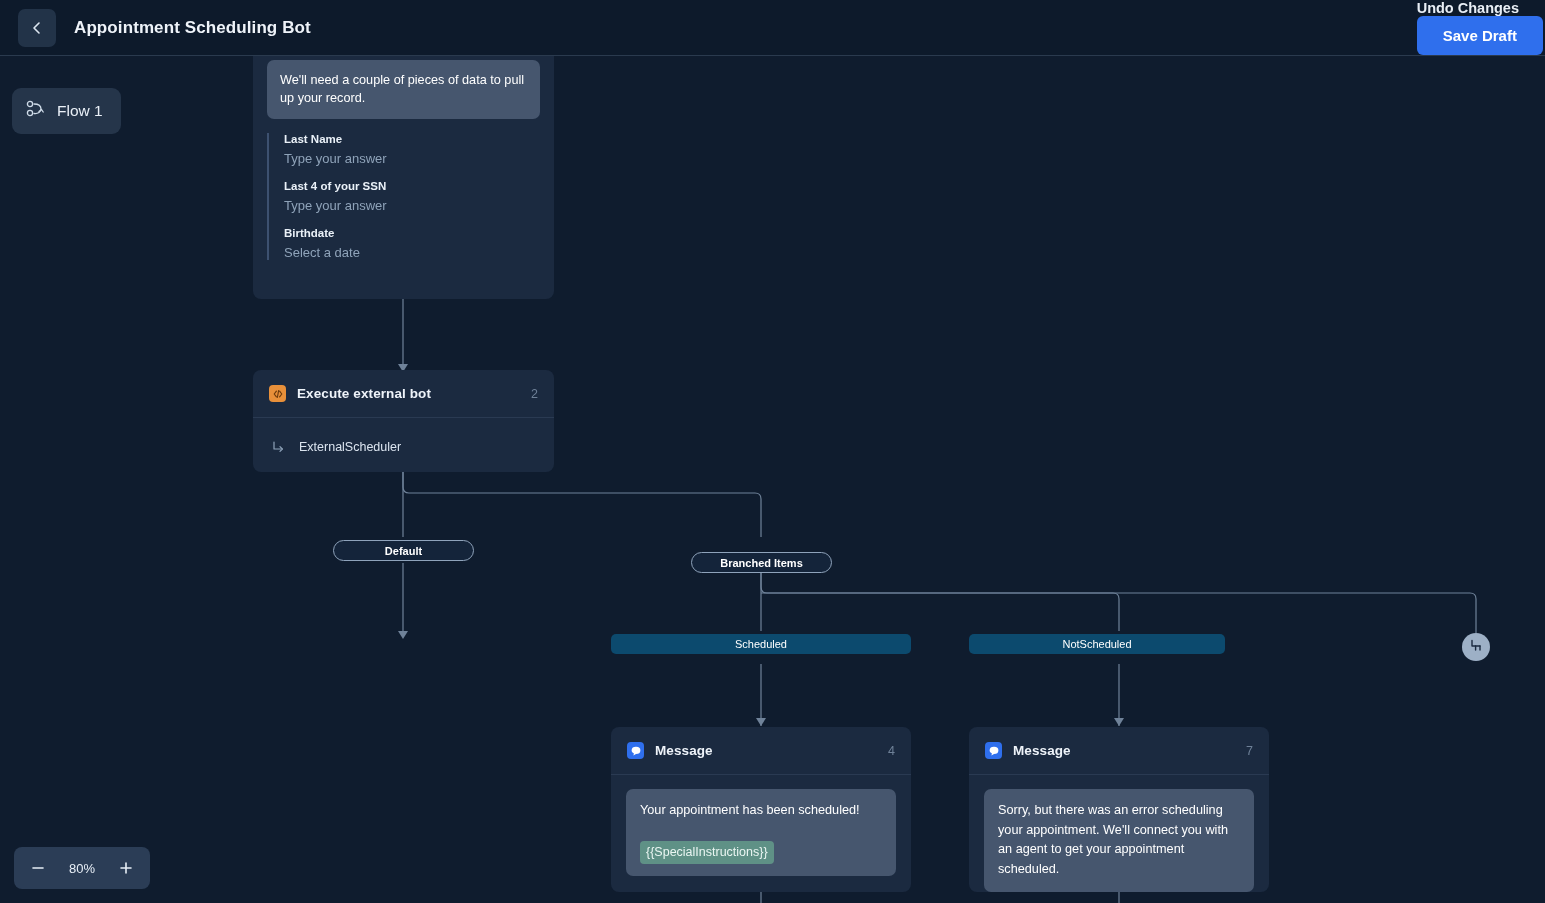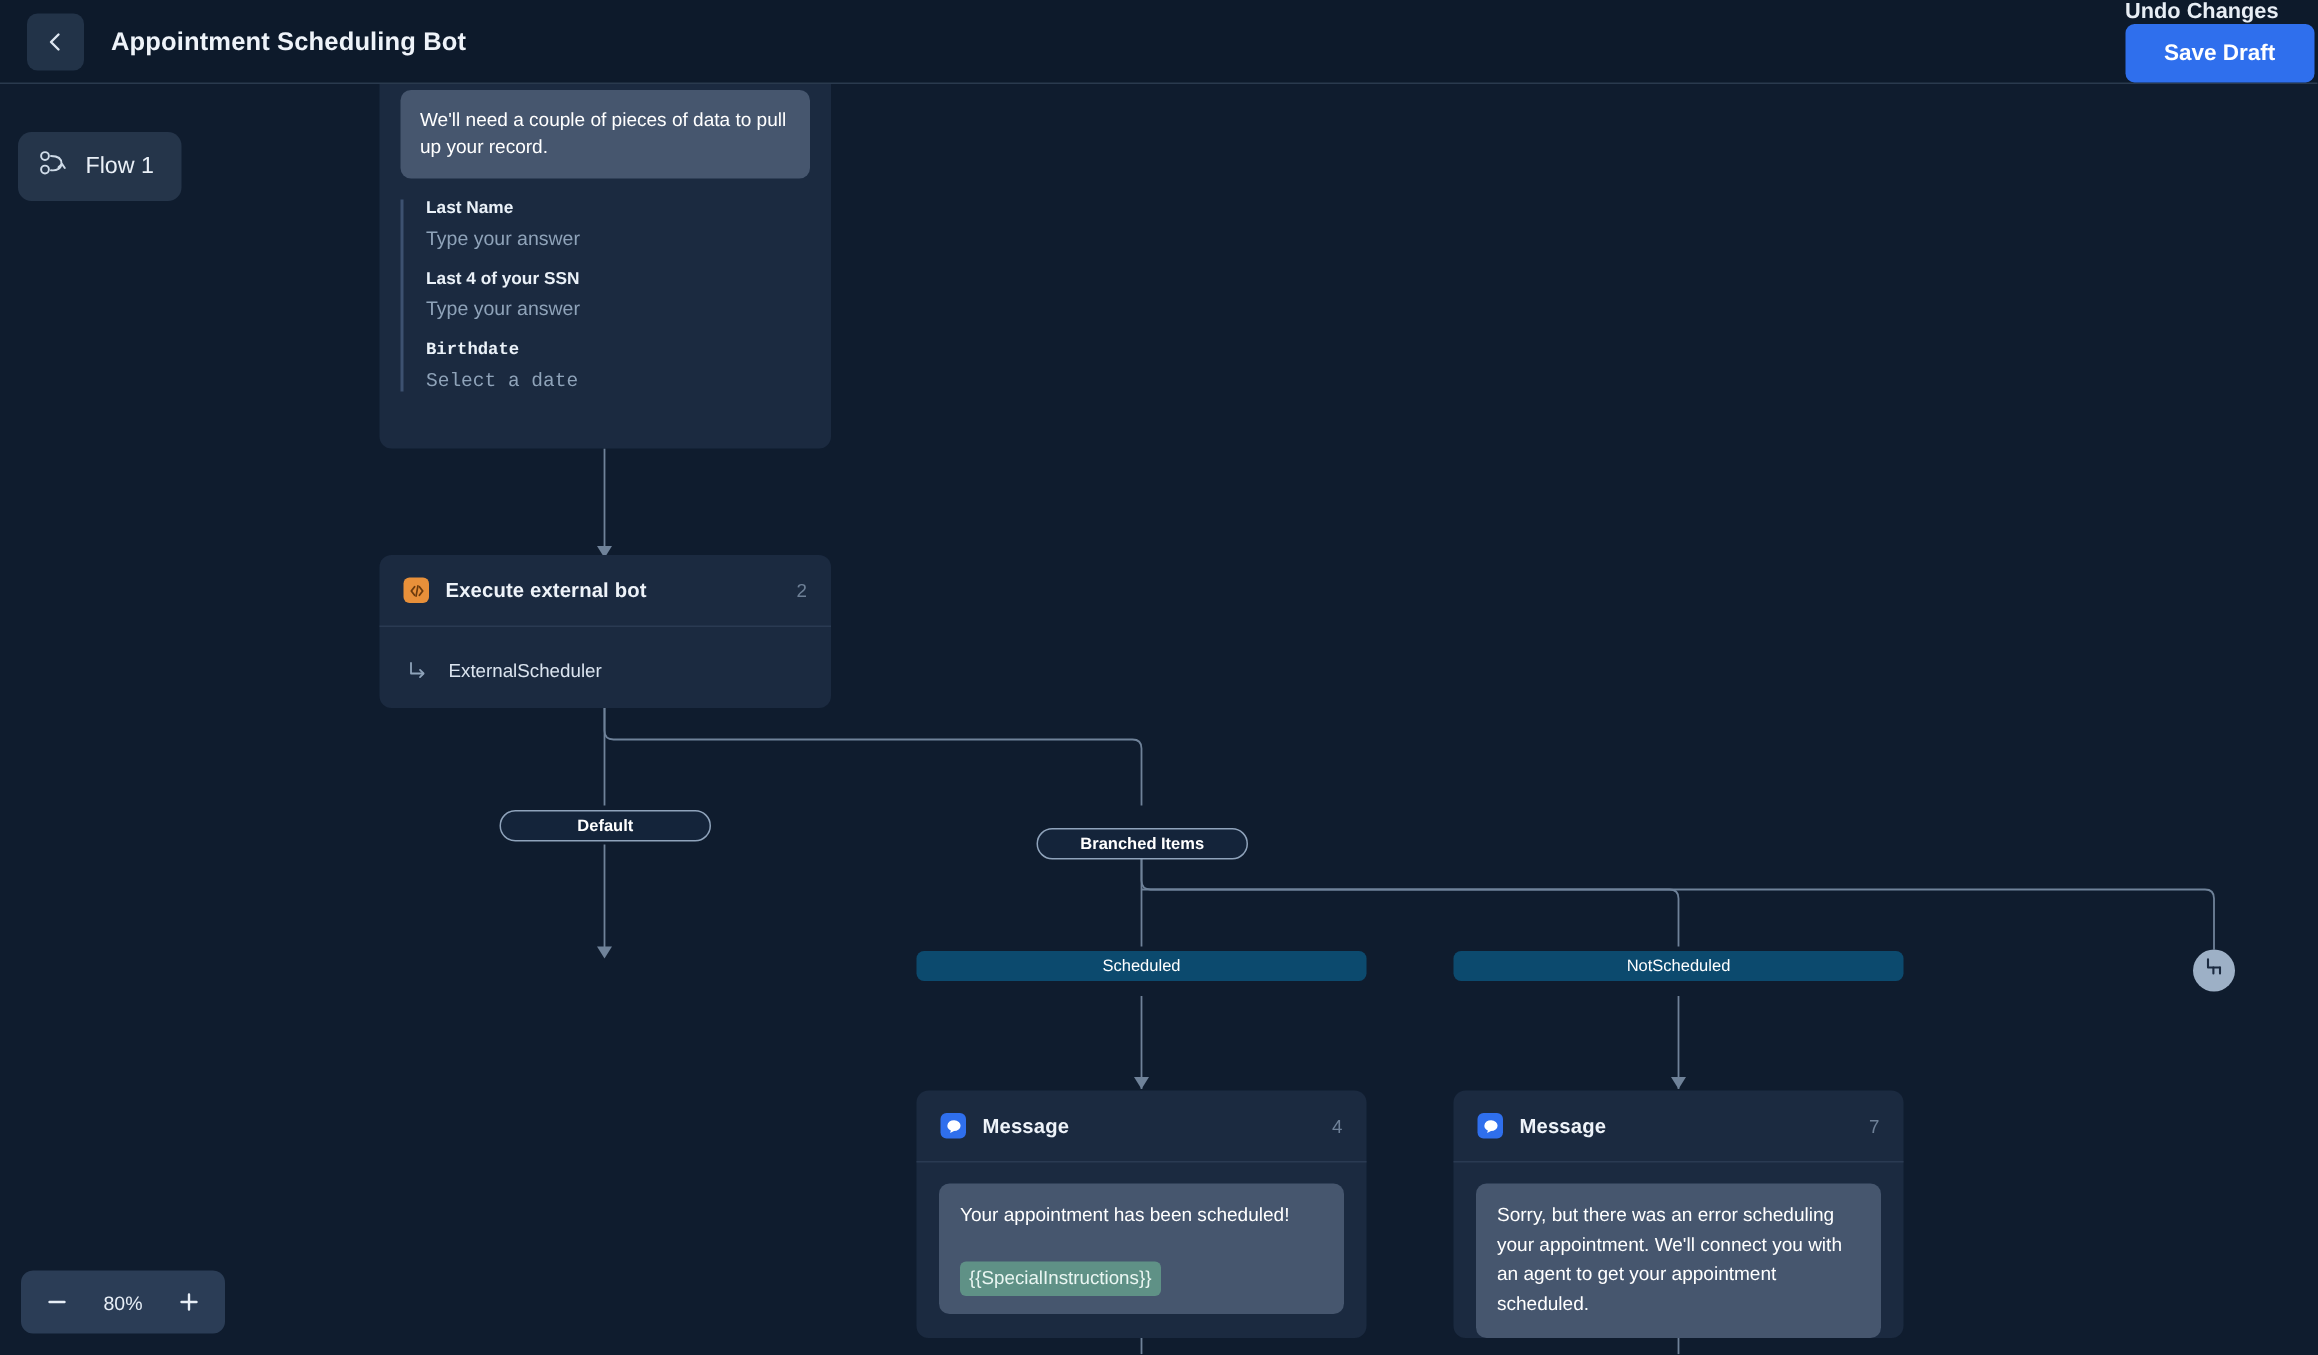--- a/index.html
+++ b/index.html
@@ -101,21 +101,21 @@
 
   
   .form-node { padding: 4px 14px 18px 14px; }
   .bubble {
     background: #46566e; border-radius: 7px;
     padding: 11px 13px;
     font-size: 12.7px; line-height: 1.45; color: #ffffff;
   }
   .fields { margin-top: 14px; padding-left: 15px; border-left: 2px solid #3d5170; }
   .field { margin-bottom: 14px; }
-  .field:last-child { margin-bottom: 0; font-family: Liberation Mono, monospace; }
+  .field:last-child { margin-bottom: 0; }
   .field-label { font-size: 11.5px; font-weight: bold; color: #eaf1f8; margin-bottom: 6px; }
   .field-ph { font-size: 13px; color: #8fa3b9; }
 
   
   .msg-body { padding: 14px 15px 18px 15px; }
   .msg-bubble {
     background: #46566e; border-radius: 7px;
     padding: 12px 14px;
     font-size: 12.7px; line-height: 1.55; color: #ffffff;
   }
@@ -267,21 +267,21 @@
     </div>
   </div>
 
   <div class="pill" style="left:333px; top:484px; width:141px;">Default</div>
 
   <div class="pill" style="left:691px; top:496px; width:141px;">Branched Items</div>
 
 
   <div class="bar" style="left:611px; top:578px; width:300px;">Scheduled</div>
 
-  <div class="bar" style="left:969px; top:578px; width:300px;">NotScheduled</div>
+  <div class="bar" style="left:969px; top:578px; width:256px;">NotScheduled</div>
 
   <div class="endpoint" style="left:1462px; top:577px;">
     <span>
       <svg width="15" height="15" viewBox="0 0 15 15" fill="none">
         <path d="M3 2.5 L3 8 L11 8" stroke="#1b2a40" stroke-width="1.4" stroke-linecap="round" stroke-linejoin="round"></path>
         <path d="M6.6 8 L6.6 12" stroke="#1b2a40" stroke-width="1.4" stroke-linecap="round"></path>
         <path d="M11 8 L11 12" stroke="#1b2a40" stroke-width="1.4" stroke-linecap="round"></path>
       </svg>
     </span>
   </div>

